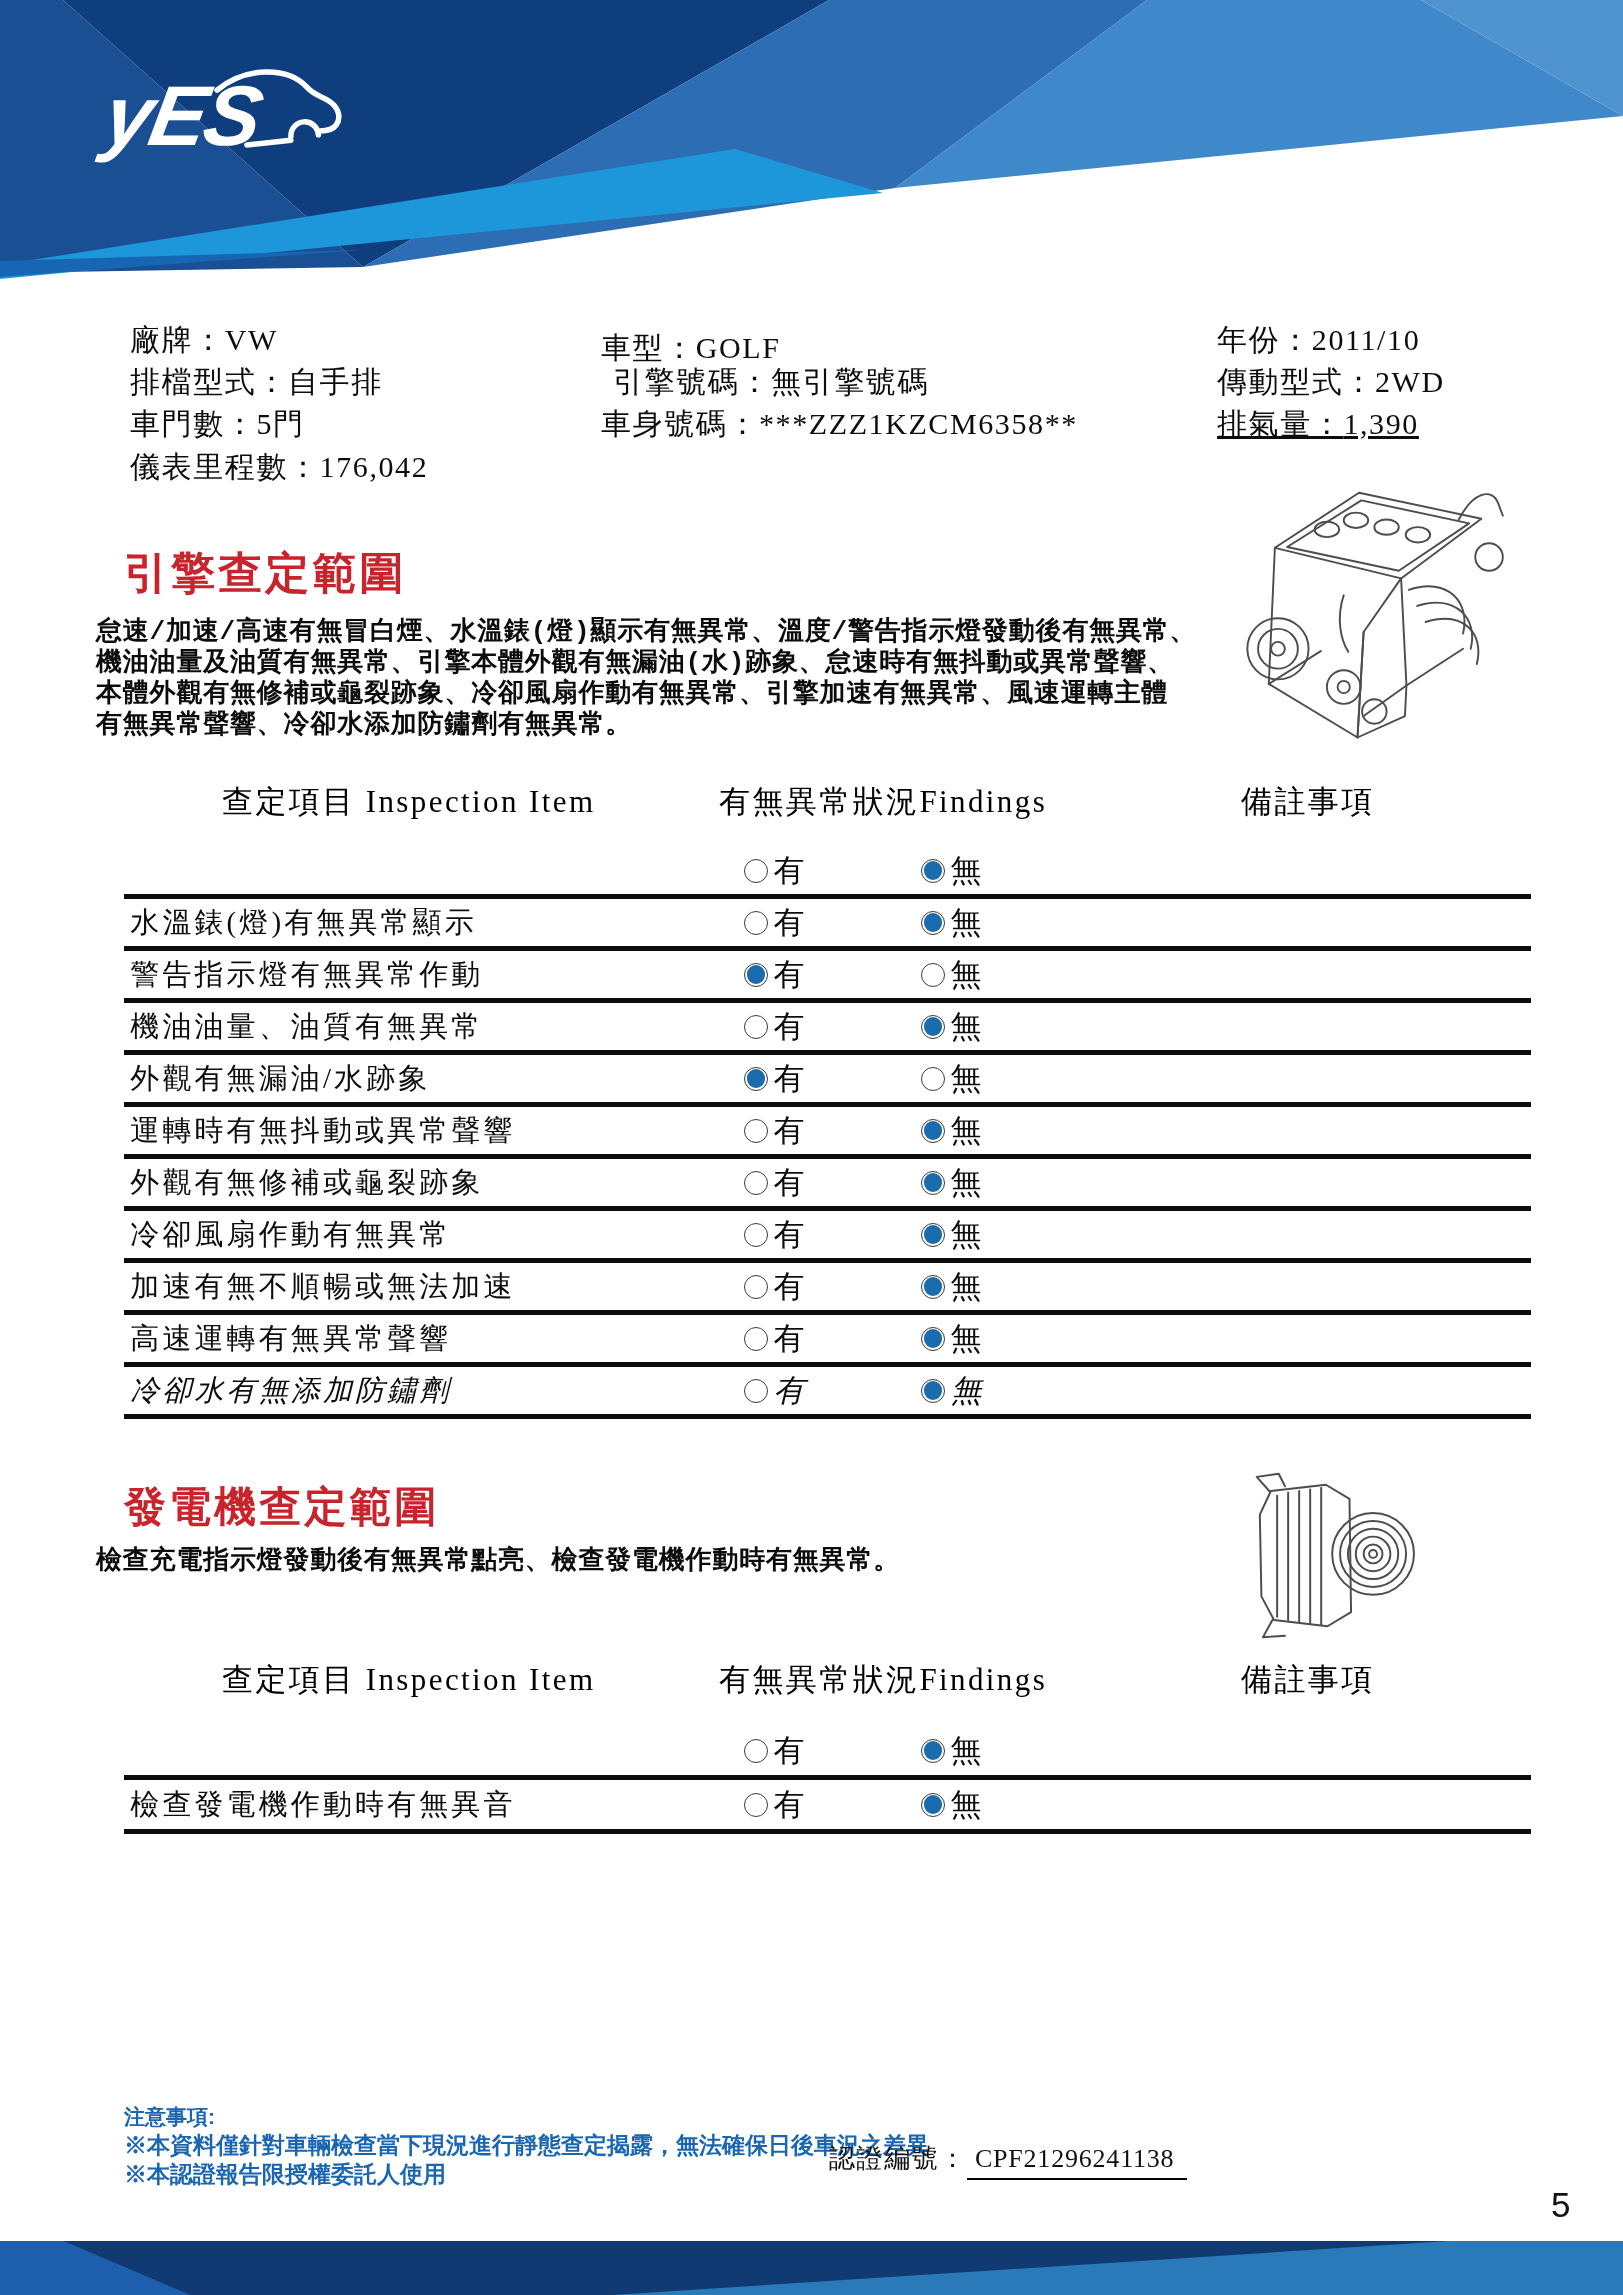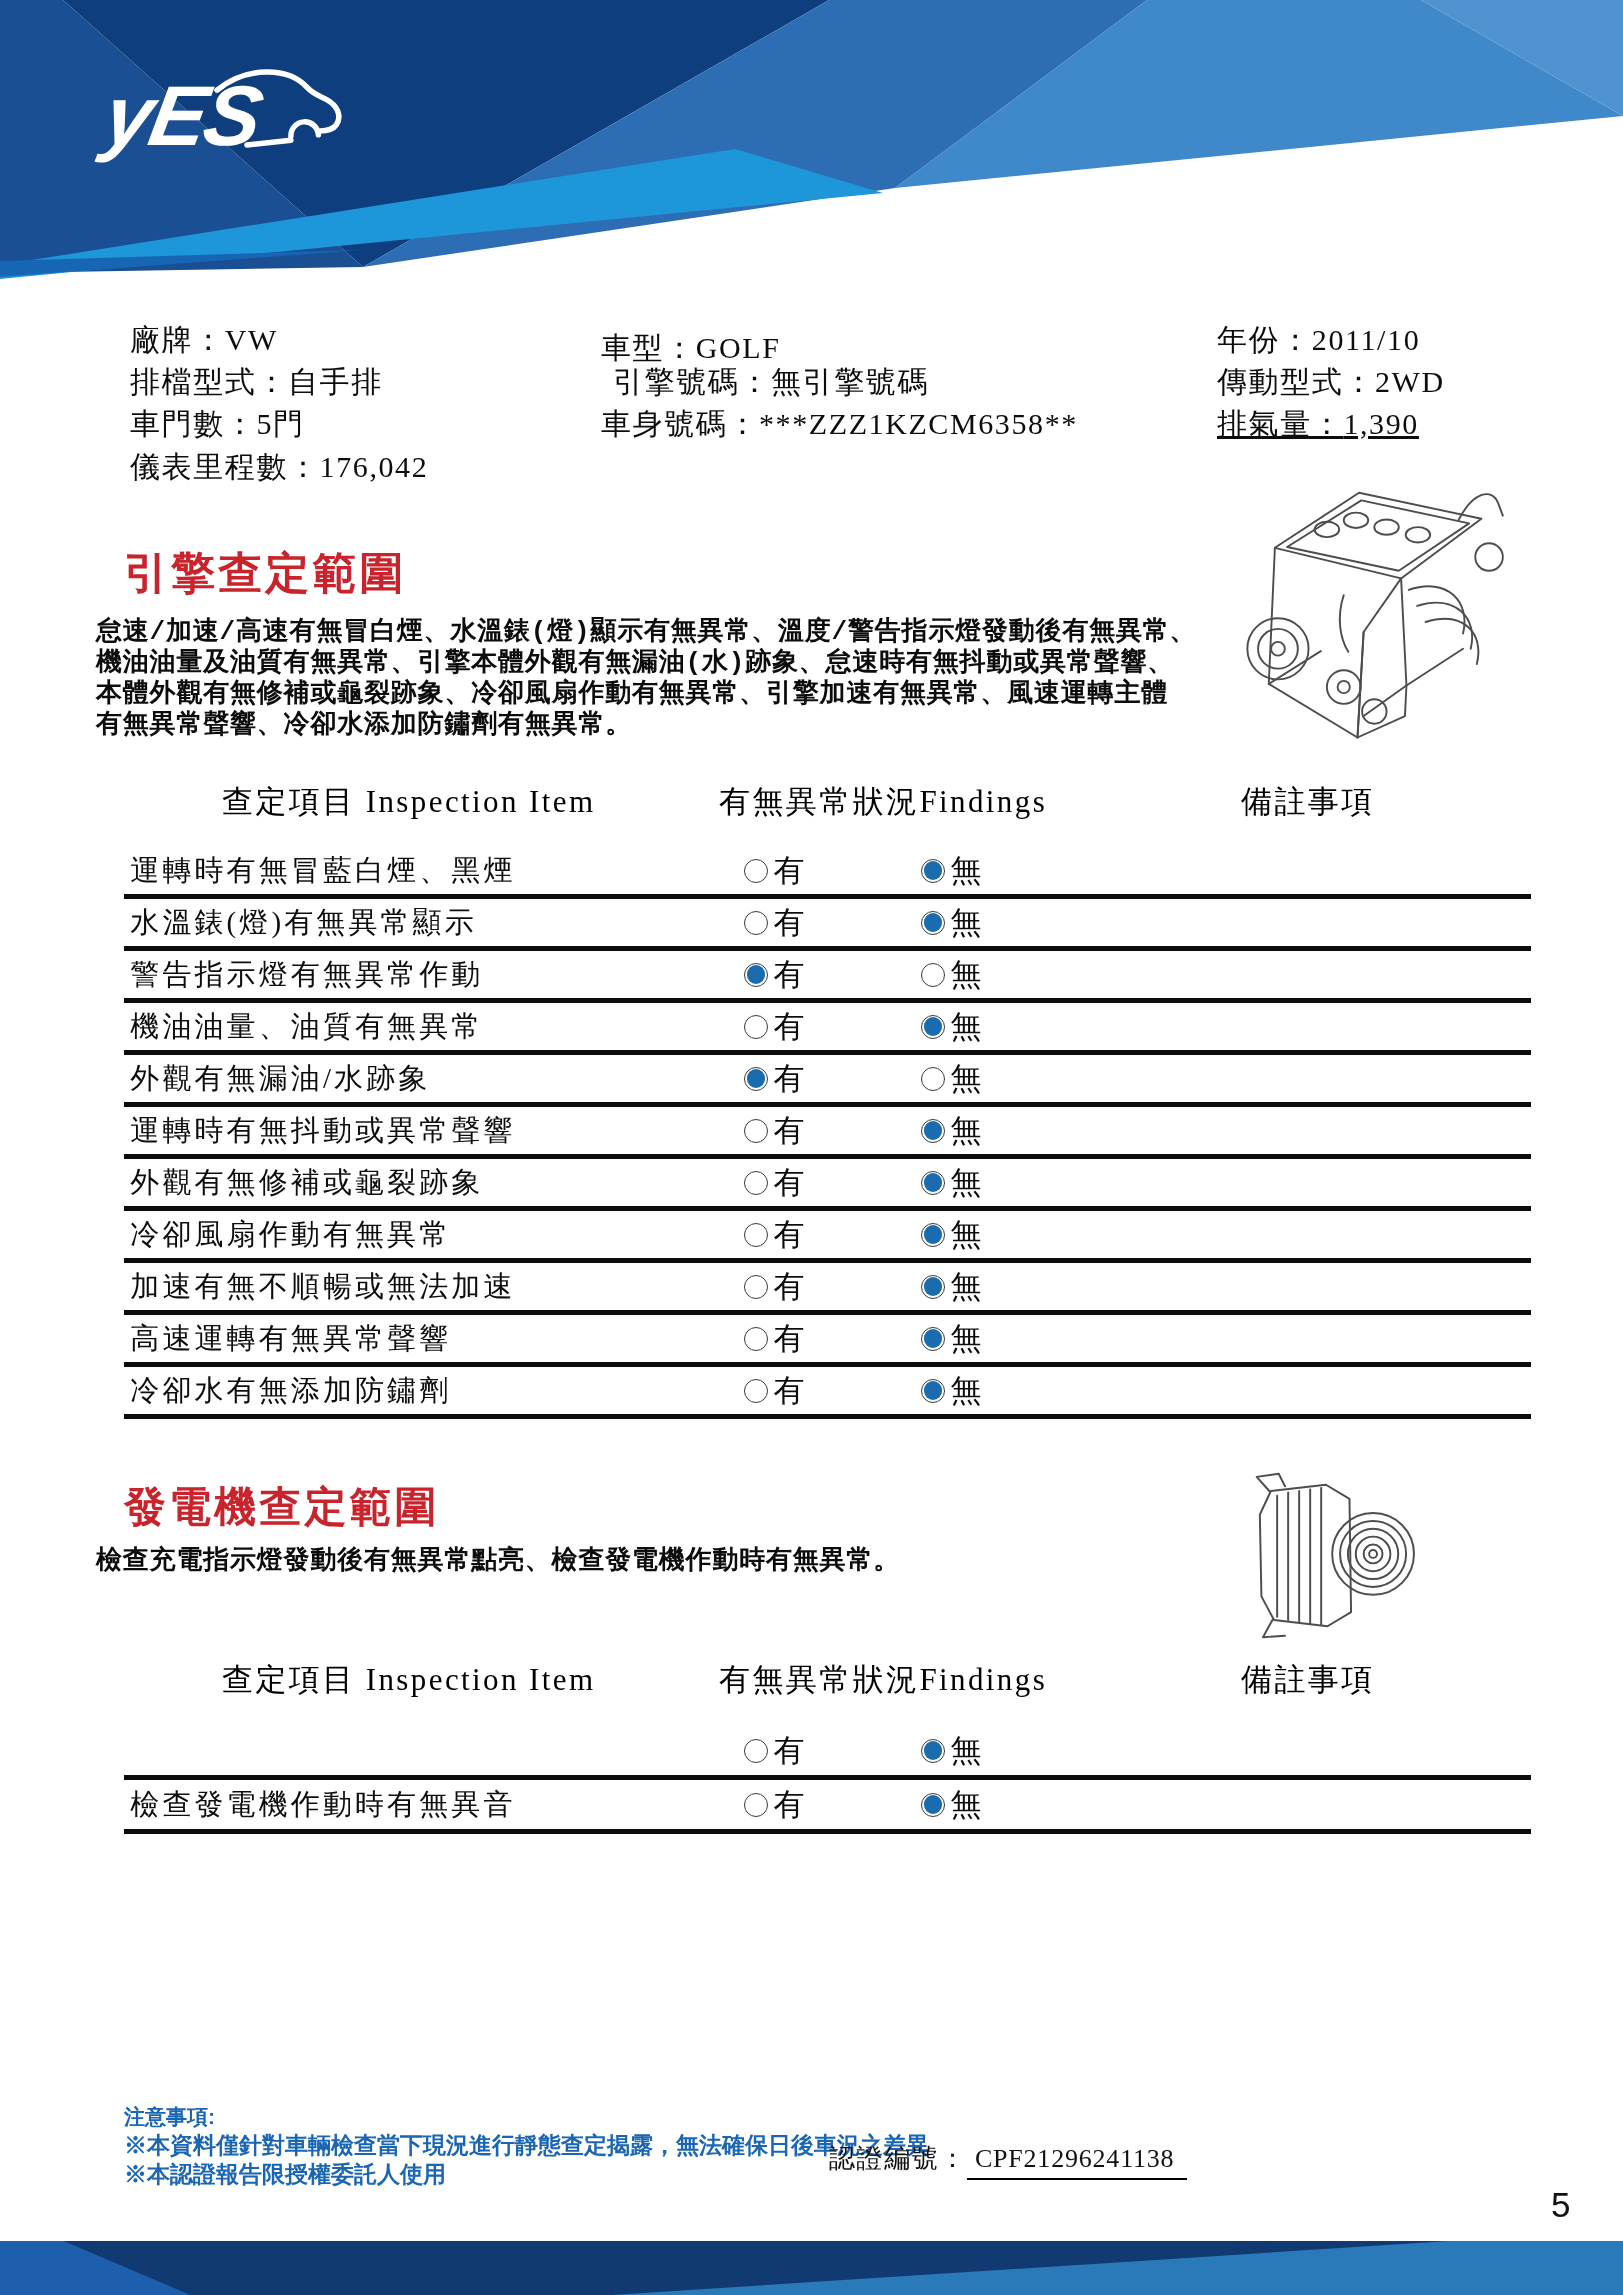--- a/index.html
+++ b/index.html
@@ -134,21 +134,20 @@
     </g>
   </svg>
 
   <div class="tbl-head" id="engine-thead">
     <span class="th-item">查定項目 Inspection Item</span>
     <span class="th-find">有無異常狀況Findings</span>
     <span class="th-remark">備註事項</span>
   </div>
   <div class="rows" id="engine-rows">
       <div class="t-row" style="height: 47px;">
-        <span class="row-item">運轉時有無冒藍白煙、黑煙</span>
         <span class="rgroup rg-yes">
           <span class="radio"></span>
           <span class="opt">有</span>
         </span>
         <span class="rgroup rg-no">
           <span class="radio checked"></span>
           <span class="opt">無</span>
         </span>
       </div>
       <div class="t-row" style="height: 47px;">
@@ -243,21 +242,21 @@
         <span class="row-item">高速運轉有無異常聲響</span>
         <span class="rgroup rg-yes">
           <span class="radio"></span>
           <span class="opt">有</span>
         </span>
         <span class="rgroup rg-no">
           <span class="radio checked"></span>
           <span class="opt">無</span>
         </span>
       </div>
-      <div class="t-row" style="height: 47px;">
+      <div class="t-row" style="height: 47px; font-style: italic;">
         <span class="row-item">冷卻水有無添加防鏽劑</span>
         <span class="rgroup rg-yes">
           <span class="radio"></span>
           <span class="opt">有</span>
         </span>
         <span class="rgroup rg-no">
           <span class="radio checked"></span>
           <span class="opt">無</span>
         </span>
       </div>

